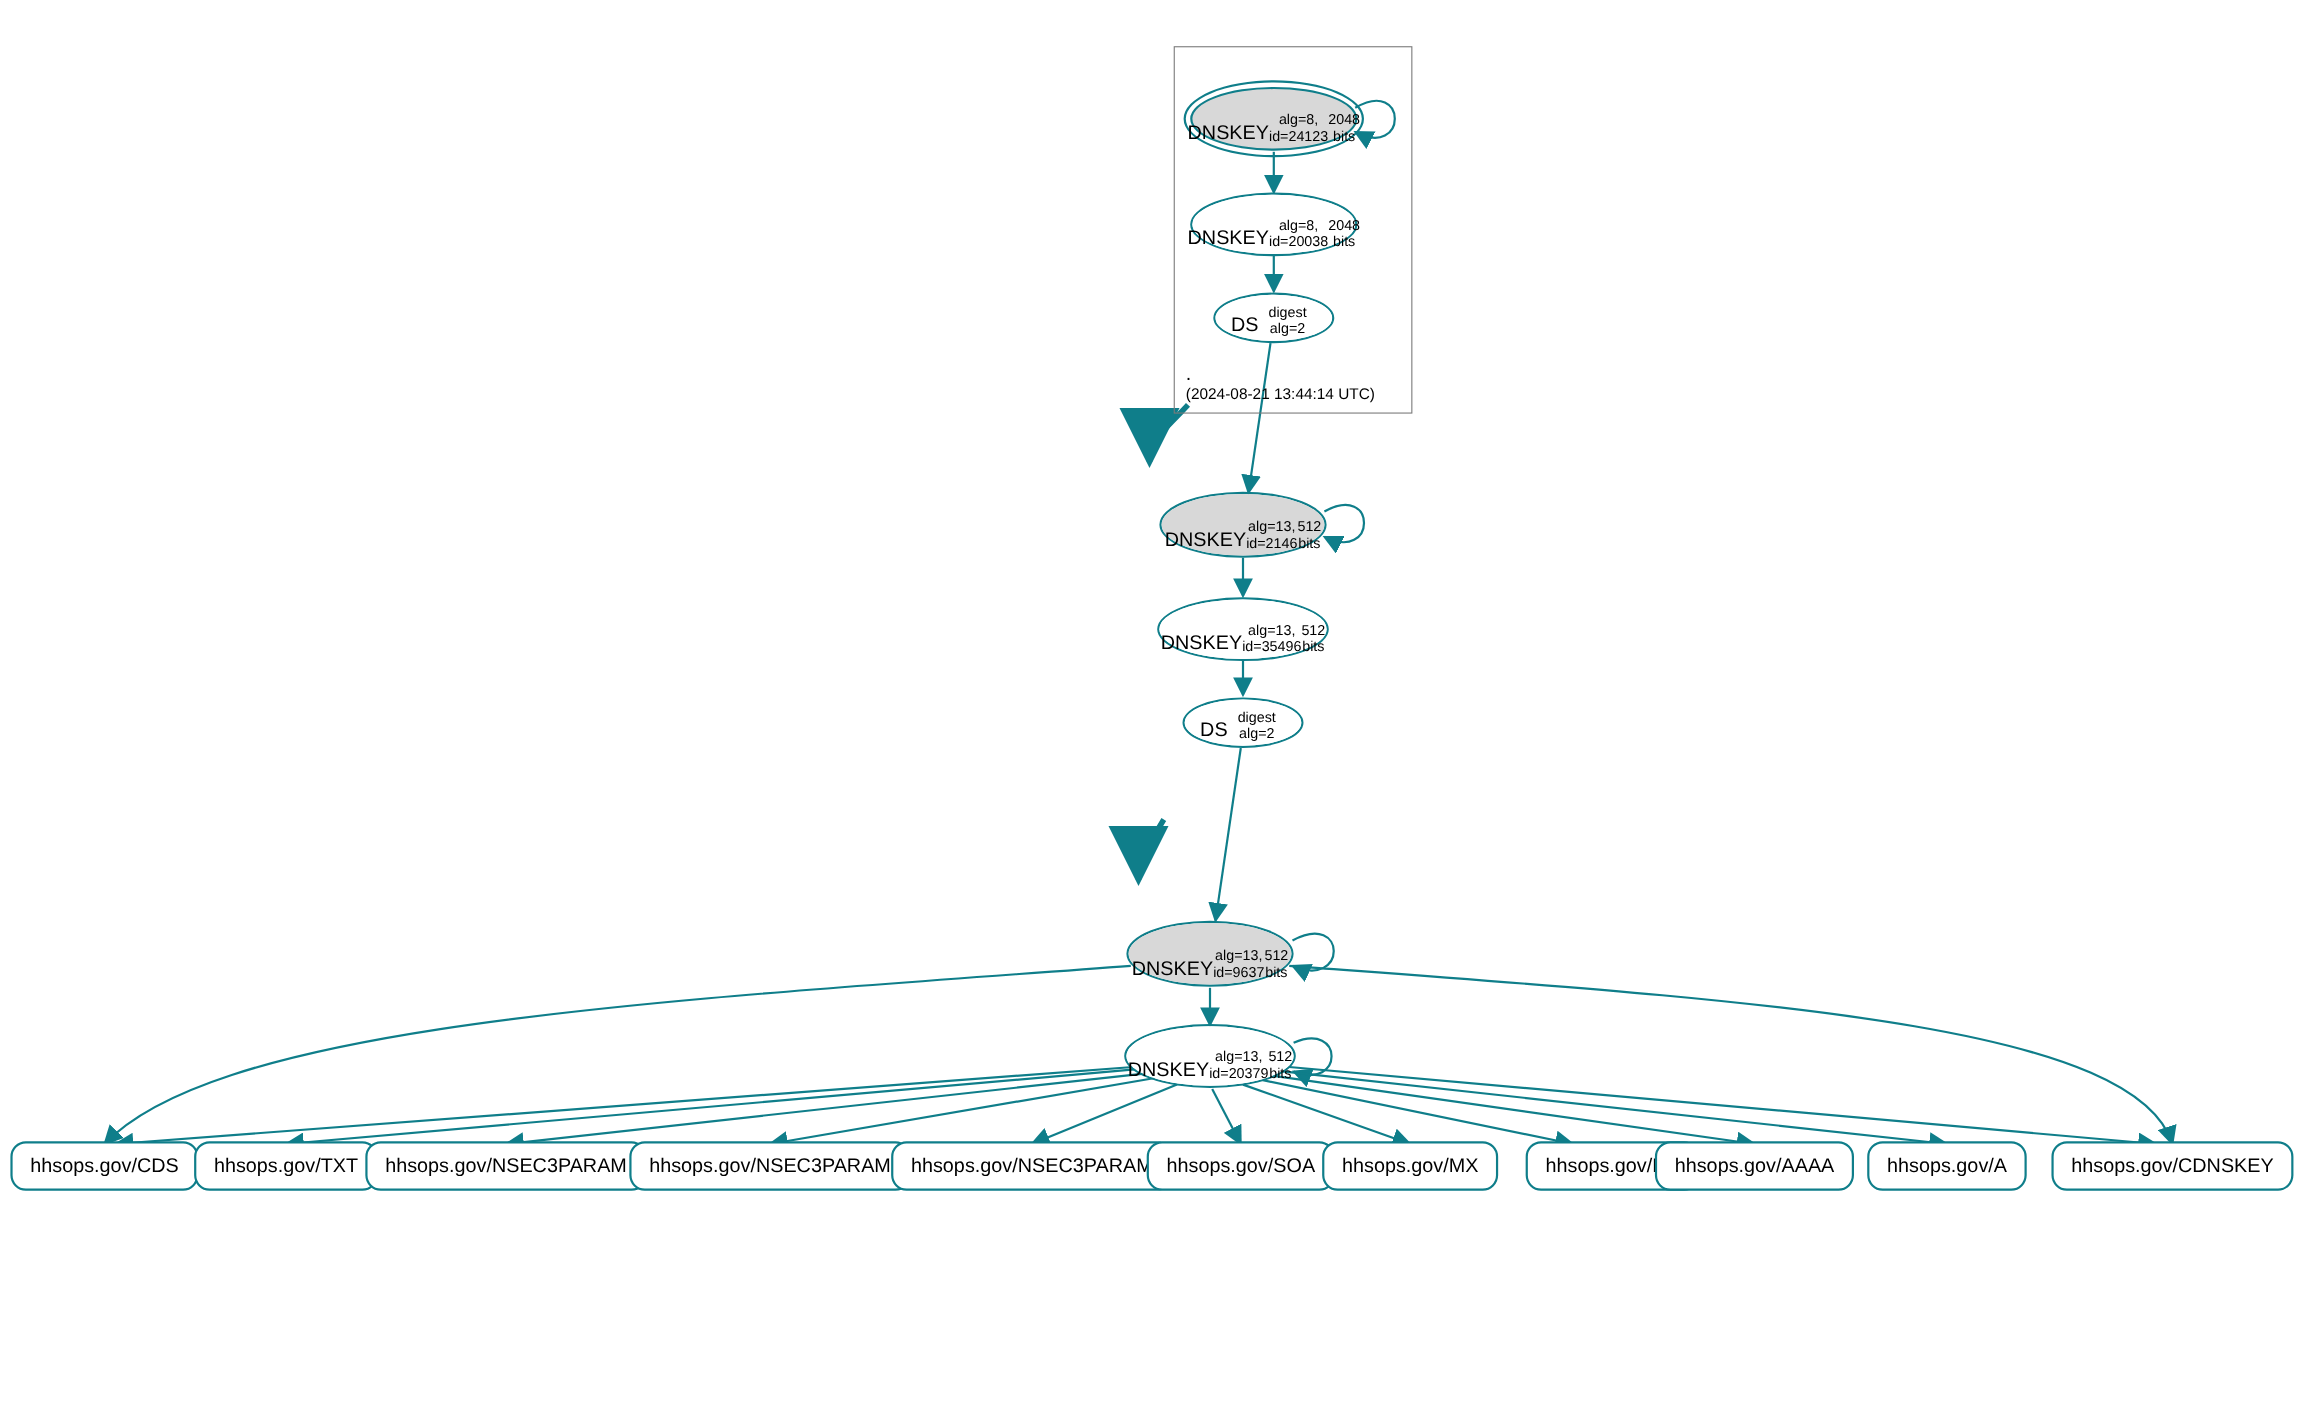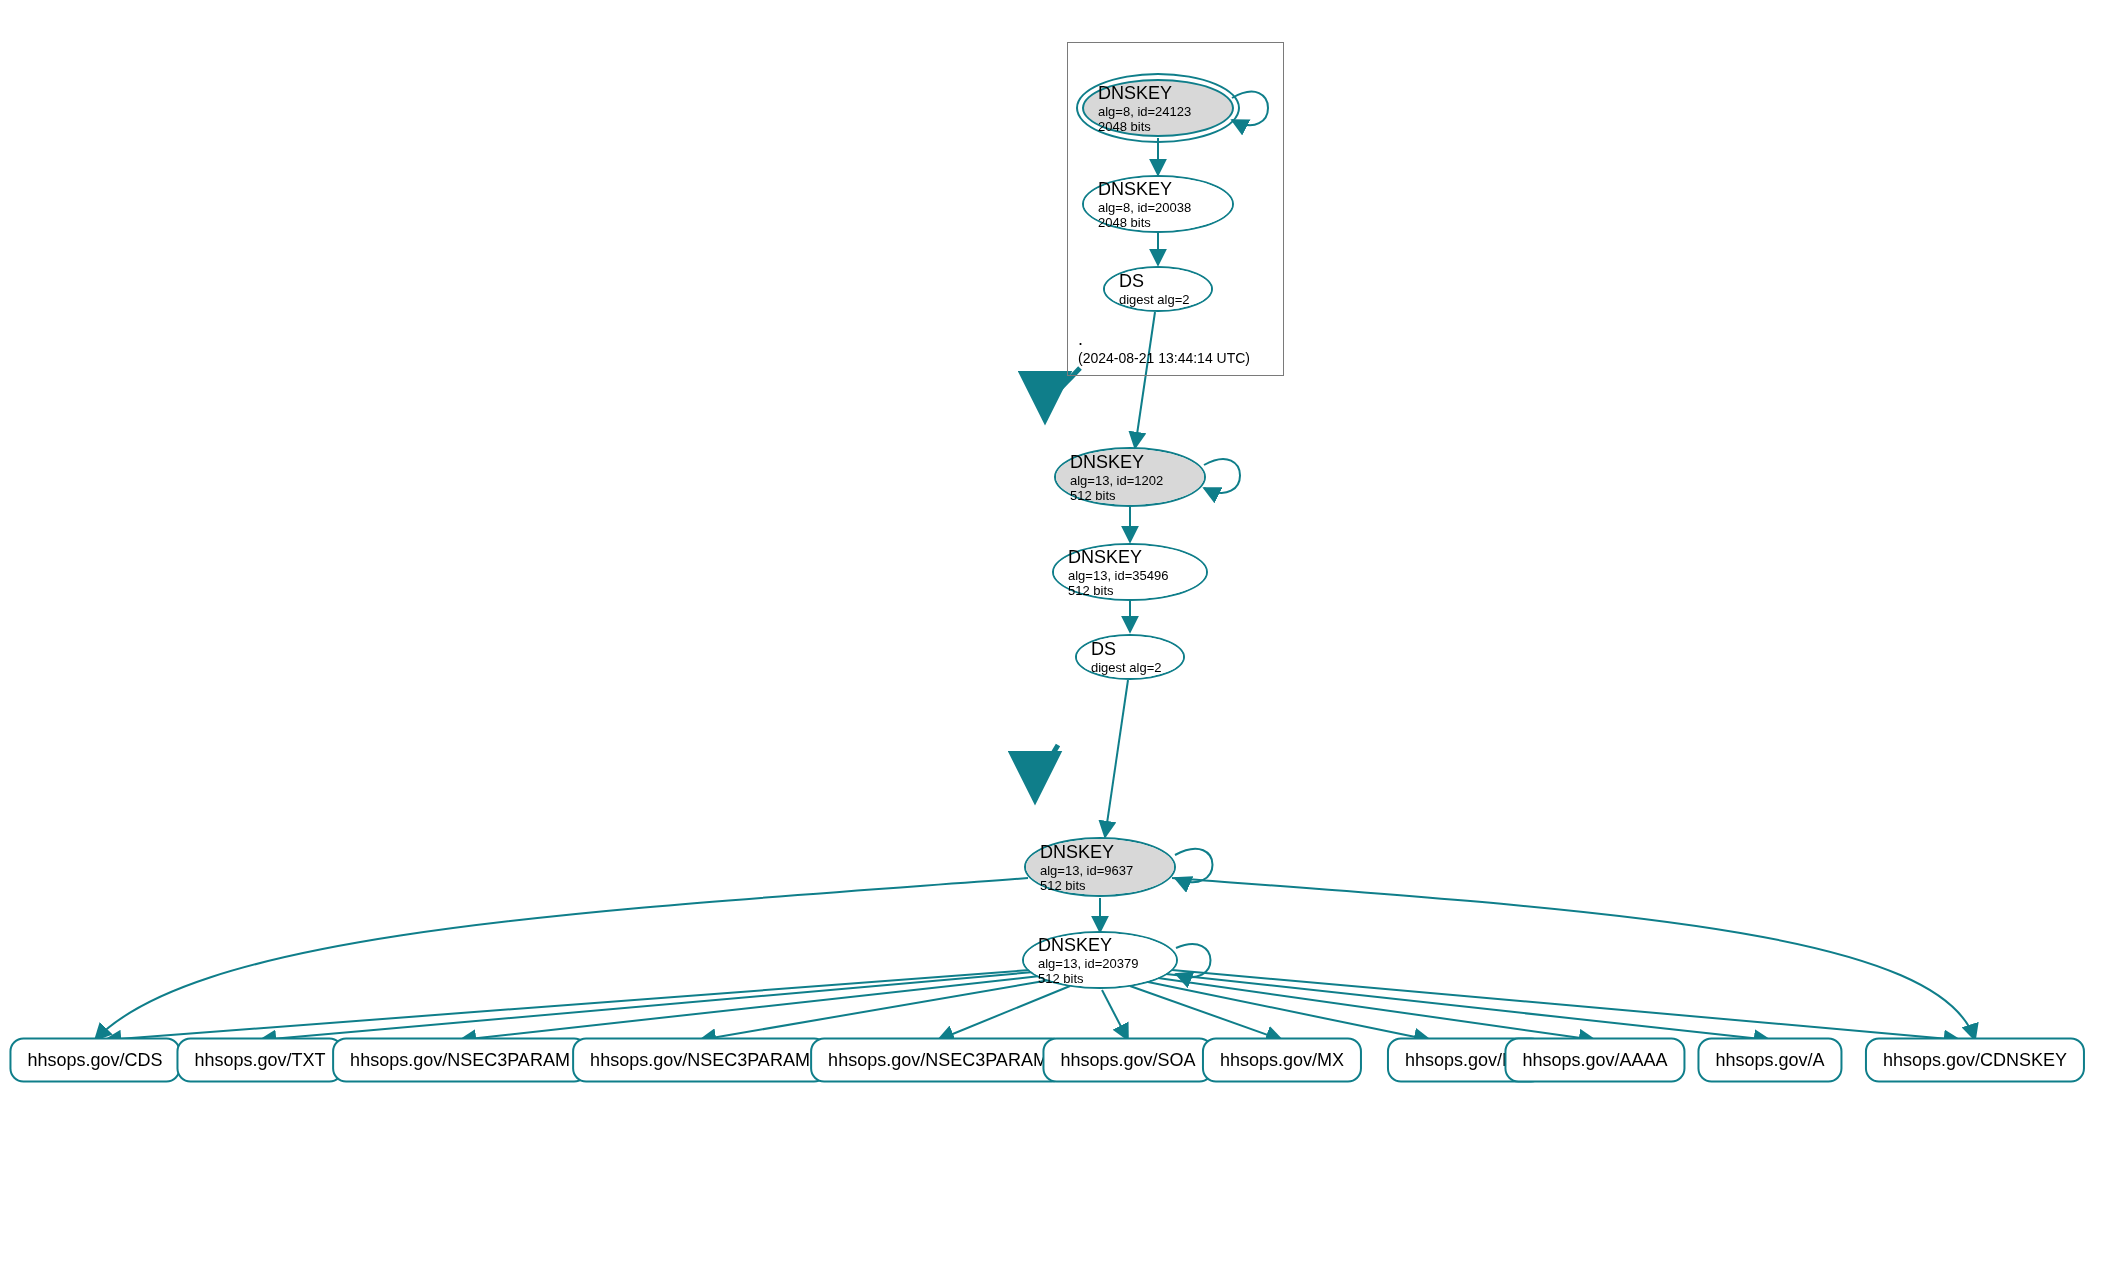--- a/index.html
+++ b/index.html
@@ -51,22 +51,21 @@
     display: inline-flex;
     align-items: center;
     justify-content: center;
     box-sizing: border-box;
   }
   .ellipse-inner {
     border-radius: 50%;
     width: 100%;
     height: 100%;
     display: flex;
-    flex-direction: column;
-    align-items: flex-start;
+    align-items: flex-end;
     justify-content: center;
     box-sizing: border-box;
     padding: 4px 14px;
   }
   .double .ellipse-inner {
     border: 2px solid #0f7e8a;
     width: calc(100% - 8px);
     height: calc(100% - 8px);
   }
   .ksk .ellipse-inner { background: #d8d8d8; }
@@ -181,21 +180,21 @@
         <div class="title">DS</div>
         <div class="detail">digest alg=2</div>
       </div>
     </div>
   </div>
 
   <div class="node ksk" style="left:1130px; top:477px;">
     <div class="ellipse-outer" style="width:152px; height:60px;">
       <div class="ellipse-inner">
         <div class="title">DNSKEY</div>
-        <div class="detail">alg=13, id=1202</div>
+        <div class="detail">alg=13, id=2146</div>
         <div class="detail">512 bits</div>
       </div>
     </div>
   </div>
 
   <div class="node zsk" style="left:1130px; top:572px;">
     <div class="ellipse-outer" style="width:156px; height:58px;">
       <div class="ellipse-inner">
         <div class="title">DNSKEY</div>
         <div class="detail">alg=13, id=35496</div>

